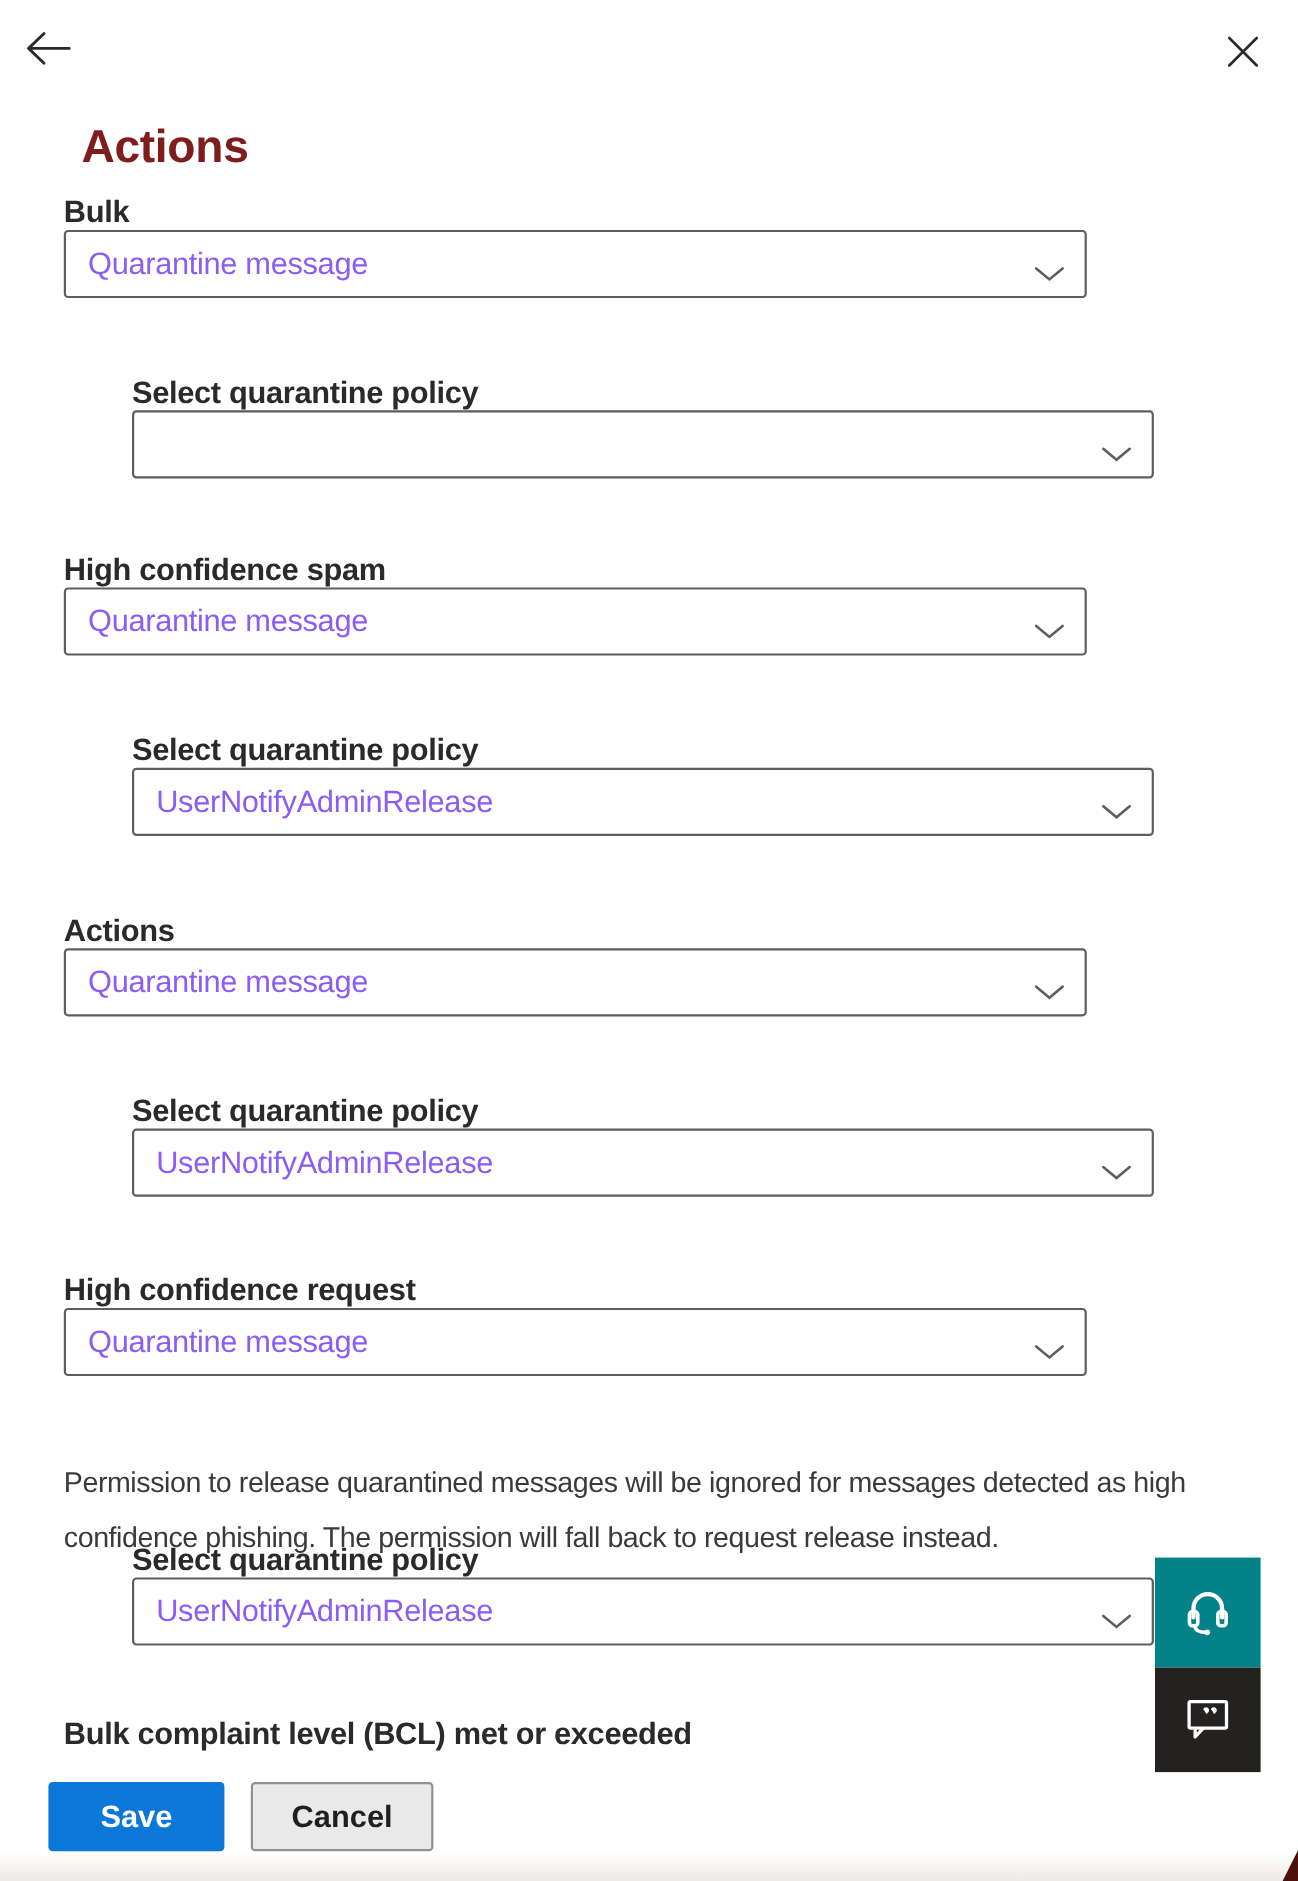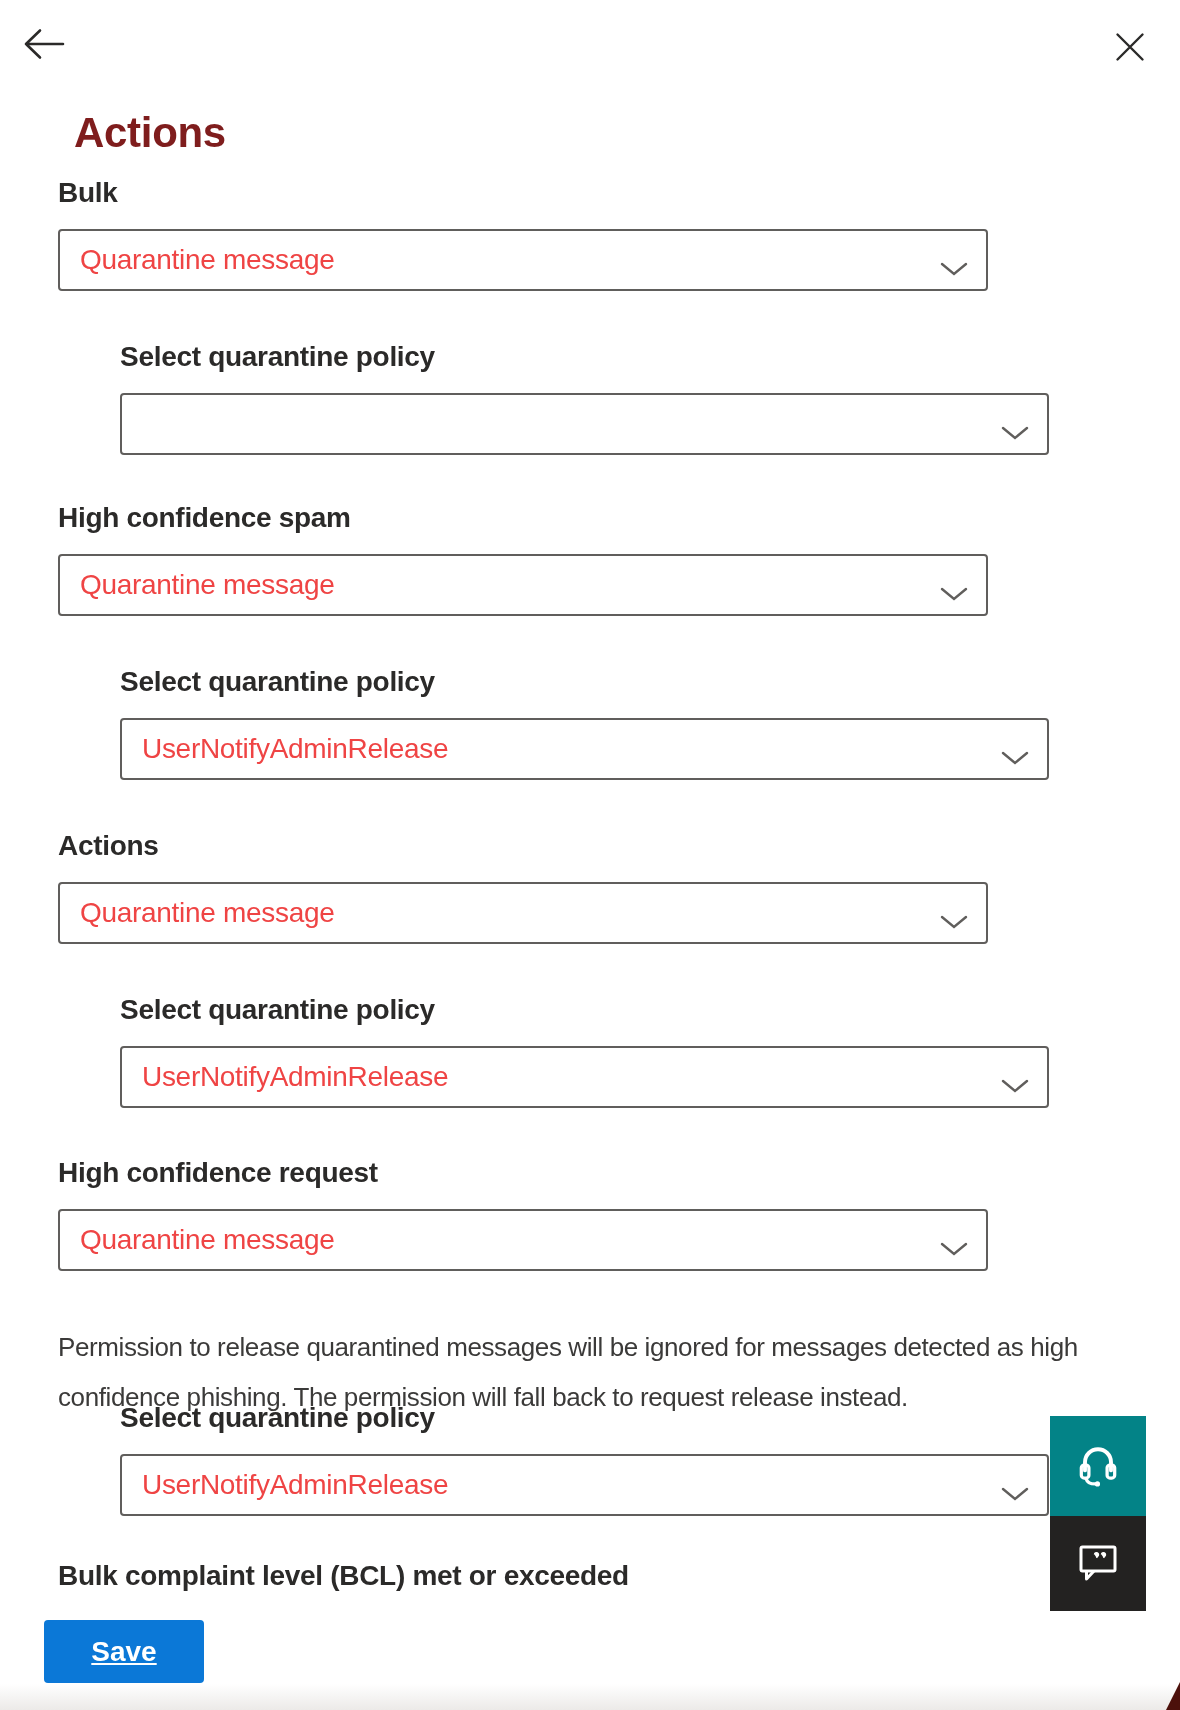--- a/index.html
+++ b/index.html
@@ -17,27 +17,27 @@
 
   .icon-btn{position:absolute;background:none;border:none;padding:0;cursor:pointer;line-height:0;}
   .back-btn{top:24px;left:20px;width:48px;height:40px;}
   .close-btn{top:30px;left:1112px;width:36px;height:34px;}
 
   .title{position:absolute;left:58px;top:92px;font-size:42px;font-weight:700;color:#7f1d1d;line-height:50px;margin:16px;}
 
   .group{position:absolute;}
   .group .lbl{display:block;font-size:28px;font-weight:700;color:#2b2a29;line-height:40px;}
   .dropdown{
-    position:absolute;left:0;top:56px;
+    position:absolute;left:0;top:36px;
     height:62px;box-sizing:border-box;
     border:2px solid #605e5c;border-radius:4px;
     background:#fff;
     display:flex;align-items:center;
     padding:0 56px 0 20px;
-    font-size:28px;color:#ef4444;
+    font-size:28px;color:#8b5cf6;
     cursor:pointer;
   }
   .dropdown .chev{position:absolute;right:18px;top:50%;margin-top:-8px;}
   .g-left{left:58px;width:930px;}
   .g-left .dropdown{width:930px;}
   .g-indent{left:120px;width:929px;}
   .g-indent .dropdown{width:929px;}
 
   .note{
     position:absolute;left:58px;top:1296px;width:1022px;
@@ -47,21 +47,21 @@
     position:absolute;left:58px;top:1555px;
     font-size:28px;font-weight:700;color:#2b2a29;line-height:42px;
   }
 
   .footer-btn{
     position:absolute;top:1620px;height:63px;
     border-radius:4px;font-family:"Liberation Sans",sans-serif;
     font-size:28px;font-weight:700;cursor:pointer;
     display:flex;align-items:center;justify-content:center;
   }
-  .save-btn{left:44px;width:160px;background:#0b78d7;border:none;color:#ffffff;text-decoration:underline;}
+  .save-btn{left:44px;width:160px;background:#0b78d7;border:none;color:#ffffff;}
   .cancel-btn{left:228px;width:166px;background:#e9e9e9;border:2px solid #919191;color:#201f1e;box-sizing:border-box;}
 
   .side-btn{position:absolute;left:1050px;width:96px;border:none;cursor:pointer;display:flex;align-items:center;justify-content:center;z-index:20;padding:0;}
   .help-btn{top:1416px;height:100px;background:#038387;}
   .feedback-btn{top:1516px;height:95px;background:#232221;}
 
   .bottom-fade{
     position:absolute;left:0;top:1684px;width:1180px;height:26px;z-index:5;pointer-events:none;
     background:linear-gradient(180deg, rgba(255,255,255,0) 0%, #eceae8 100%);
   }
@@ -191,20 +191,21 @@
             </svg>
         </span>
       </div>
     </div>
 
     <span class="truncated-lbl">Bulk complaint level (BCL) met or exceeded</span>
 
   </div>
 
   <button class="footer-btn save-btn">Save</button>
+  <button class="footer-btn cancel-btn">Cancel</button>
 
   <button class="side-btn help-btn" aria-label="Help">
     <span>
       <svg width="52" height="52" viewBox="0 0 48 48">
         <path d="M12 29 V21.5 C12 14.6 17.4 9.5 24 9.5 C30.6 9.5 36 14.6 36 21.5 V29" fill="none" stroke="#ffffff" stroke-width="3.6" stroke-linecap="round"></path>
         <rect x="8.6" y="24" width="7" height="12" rx="2.6" fill="none" stroke="#ffffff" stroke-width="3"></rect>
         <rect x="32.4" y="24" width="7" height="12" rx="2.6" fill="none" stroke="#ffffff" stroke-width="3"></rect>
         <path d="M13 36.5 C14 40.5 18 41.5 21.5 41.5" fill="none" stroke="#ffffff" stroke-width="3" stroke-linecap="round"></path>
         <circle cx="23.5" cy="41.5" r="2.4" fill="#ffffff"></circle>
       </svg>

